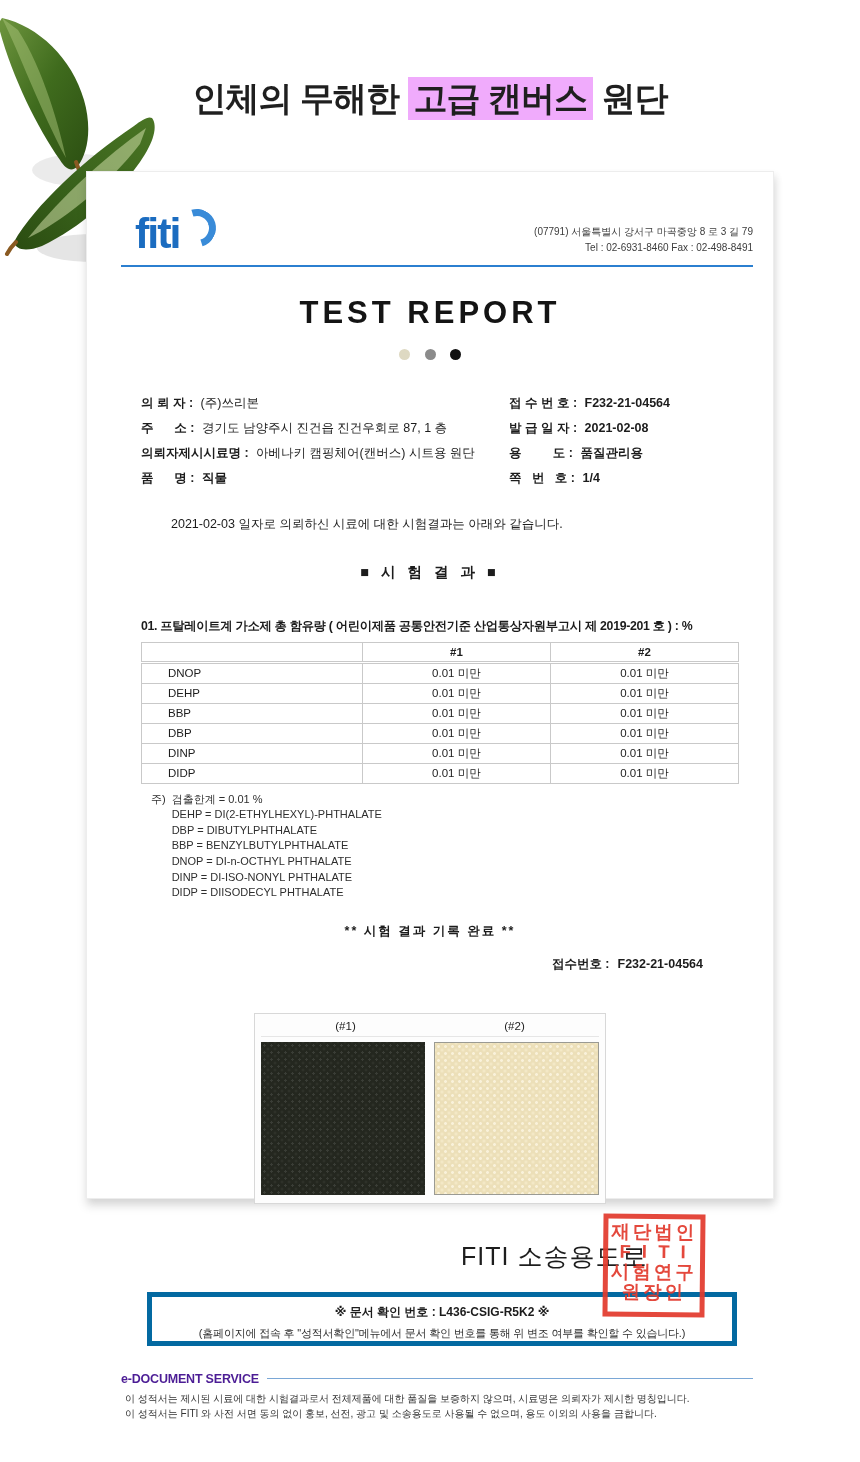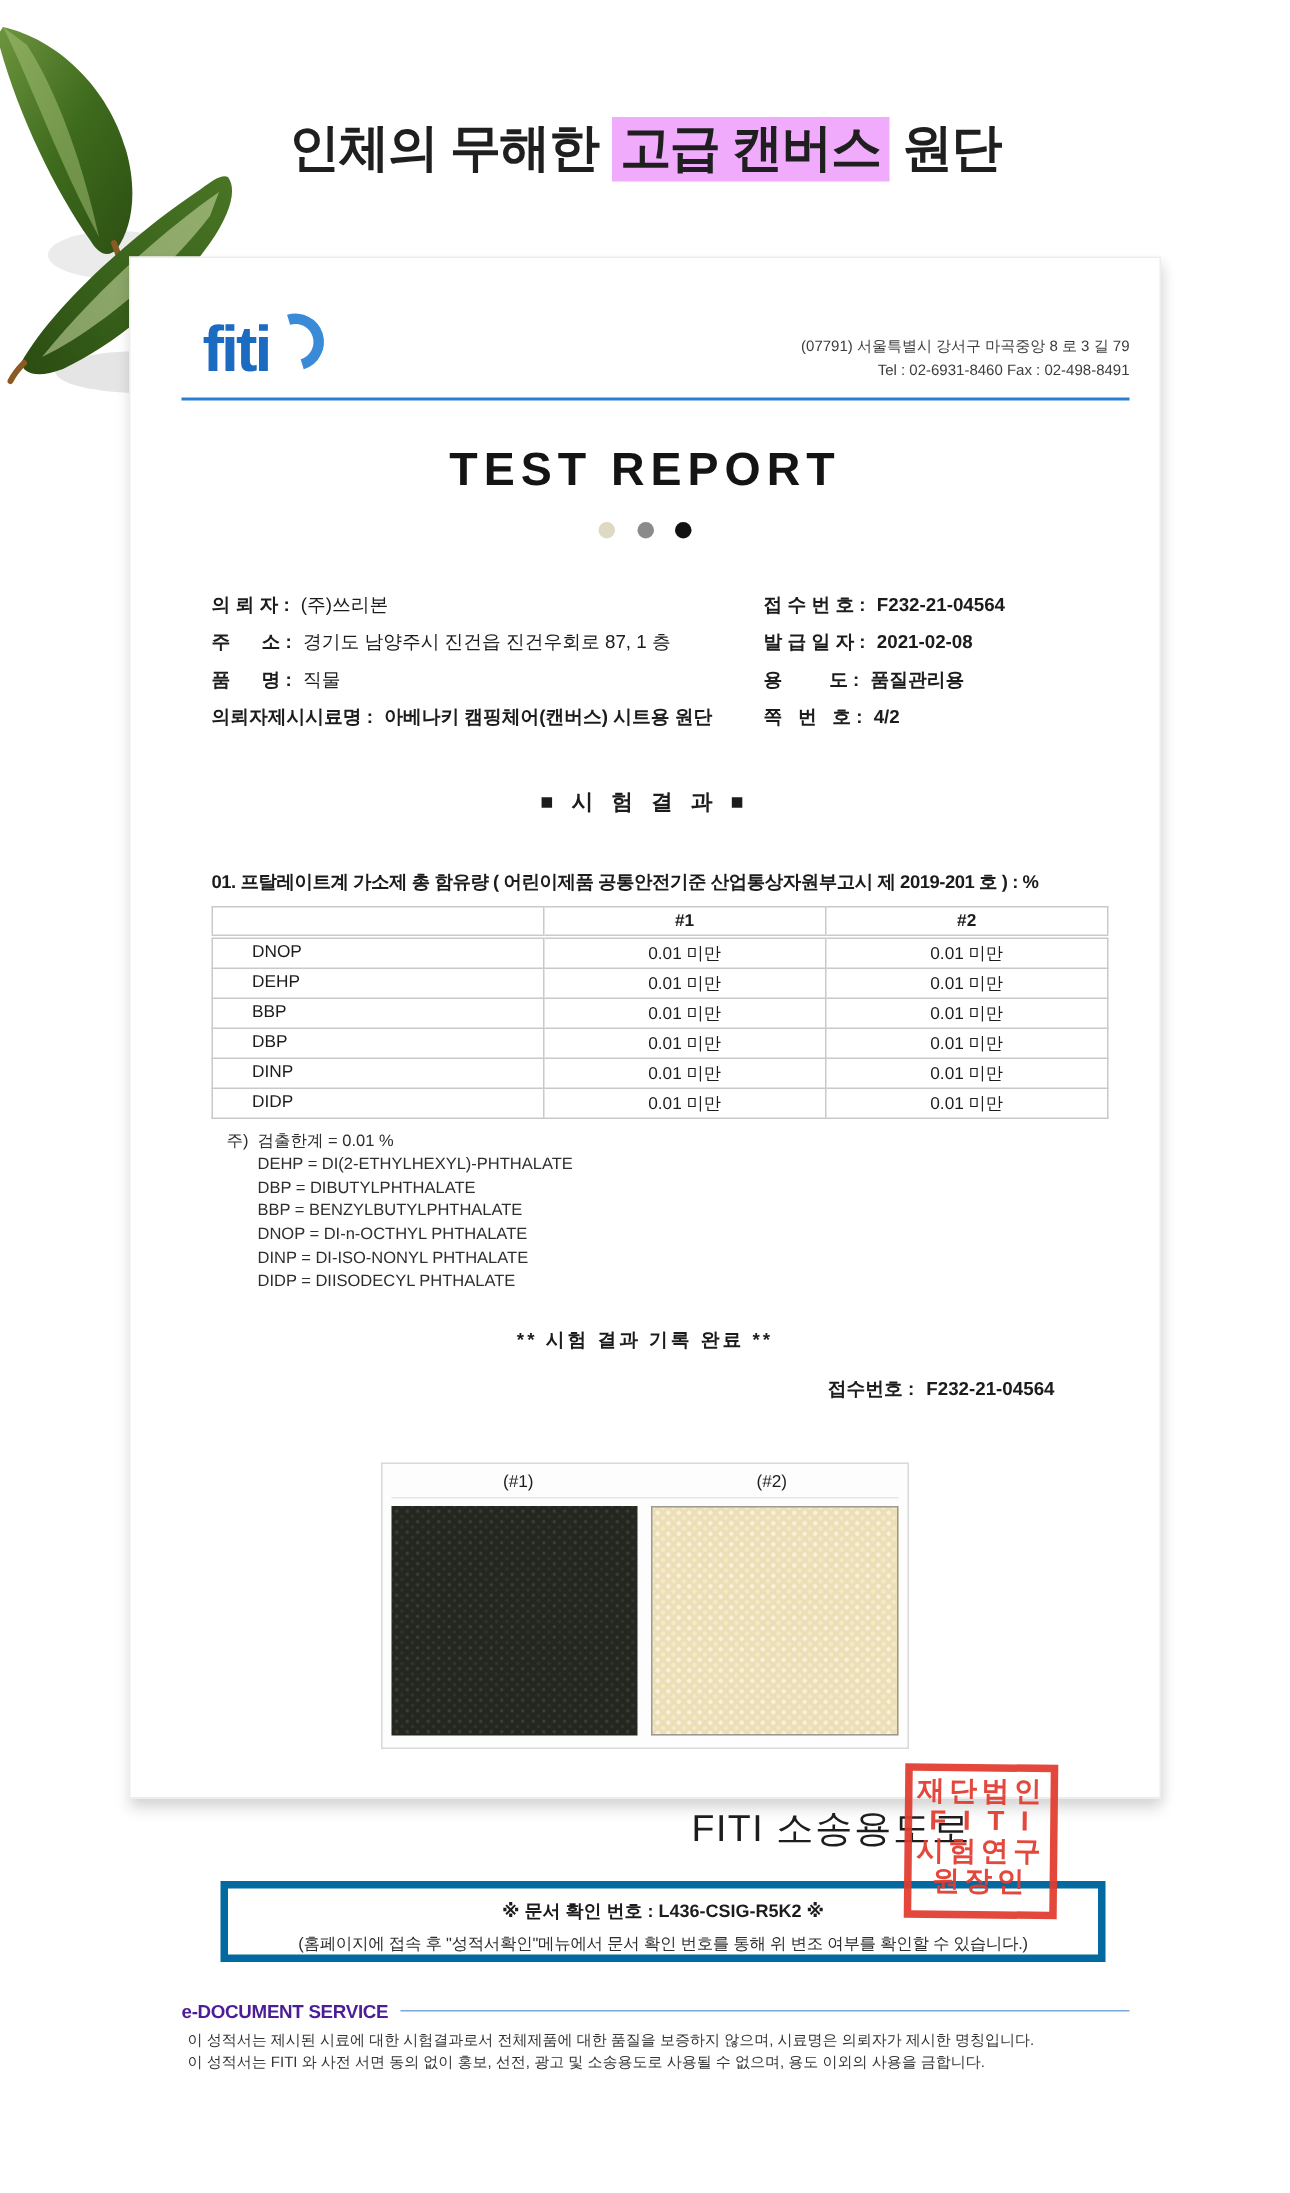--- a/index.html
+++ b/index.html
@@ -152,48 +152,49 @@
       <div class="info-left">
         <div class="info-row">
           <span class="lbl">의 뢰 자 : </span>
           <span class="val">(주)쓰리본</span>
         </div>
         <div class="info-row">
           <span class="lbl">주      소 : </span>
           <span class="val">경기도 남양주시 진건읍 진건우회로 87, 1 층</span>
         </div>
         <div class="info-row">
+          <span class="lbl">의뢰자제시시료명 : </span>
+          <span class="val">아베나키 캠핑체어(캔버스) 시트용 원단</span>
+        </div>
+        <div class="info-row">
           <span class="lbl">품      명 : </span>
           <span class="val">직물</span>
         </div>
-        <div class="info-row">
-          <span class="lbl">의뢰자제시시료명 : </span>
-          <span class="val">아베나키 캠핑체어(캔버스) 시트용 원단</span>
-        </div>
       </div>
       <div class="info-right">
         <div class="info-row">
           <span class="lbl">접 수 번 호 : </span>
           <span class="val">F232-21-04564</span>
         </div>
         <div class="info-row">
           <span class="lbl">발 급 일 자 : </span>
           <span class="val">2021-02-08</span>
         </div>
         <div class="info-row">
           <span class="lbl">용         도 : </span>
           <span class="val">품질관리용</span>
         </div>
         <div class="info-row">
           <span class="lbl">쪽   번   호 : </span>
-          <span class="val">4/2</span>
-        </div>
-      </div>
-    </div>
-
+          <span class="val">1/4</span>
+        </div>
+      </div>
+    </div>
+
+    <div class="intro">2021-02-03 일자로 의뢰하신 시료에 대한 시험결과는 아래와 같습니다.</div>
     <div class="sec-title">■   시 험 결 과   ■</div>
 
     <div class="tbl-title">01.  프탈레이트계 가소제 총 함유량 ( 어린이제품 공통안전기준 산업통상자원부고시 제 2019-201 호 ) : %</div>
     <table class="results">
       <tbody>
           <tr>
         <th class="name"></th>
         <th>#1</th>
         <th>#2</th>
       </tr>

